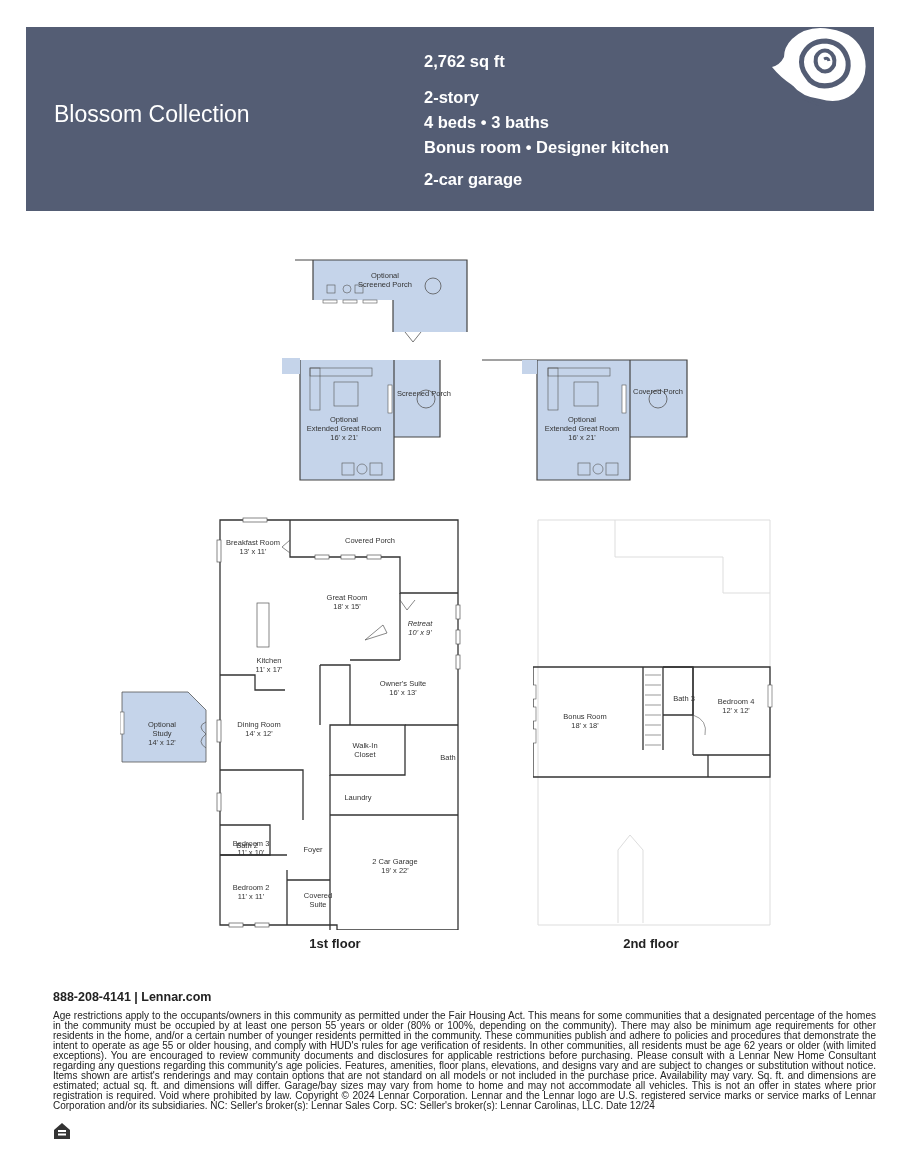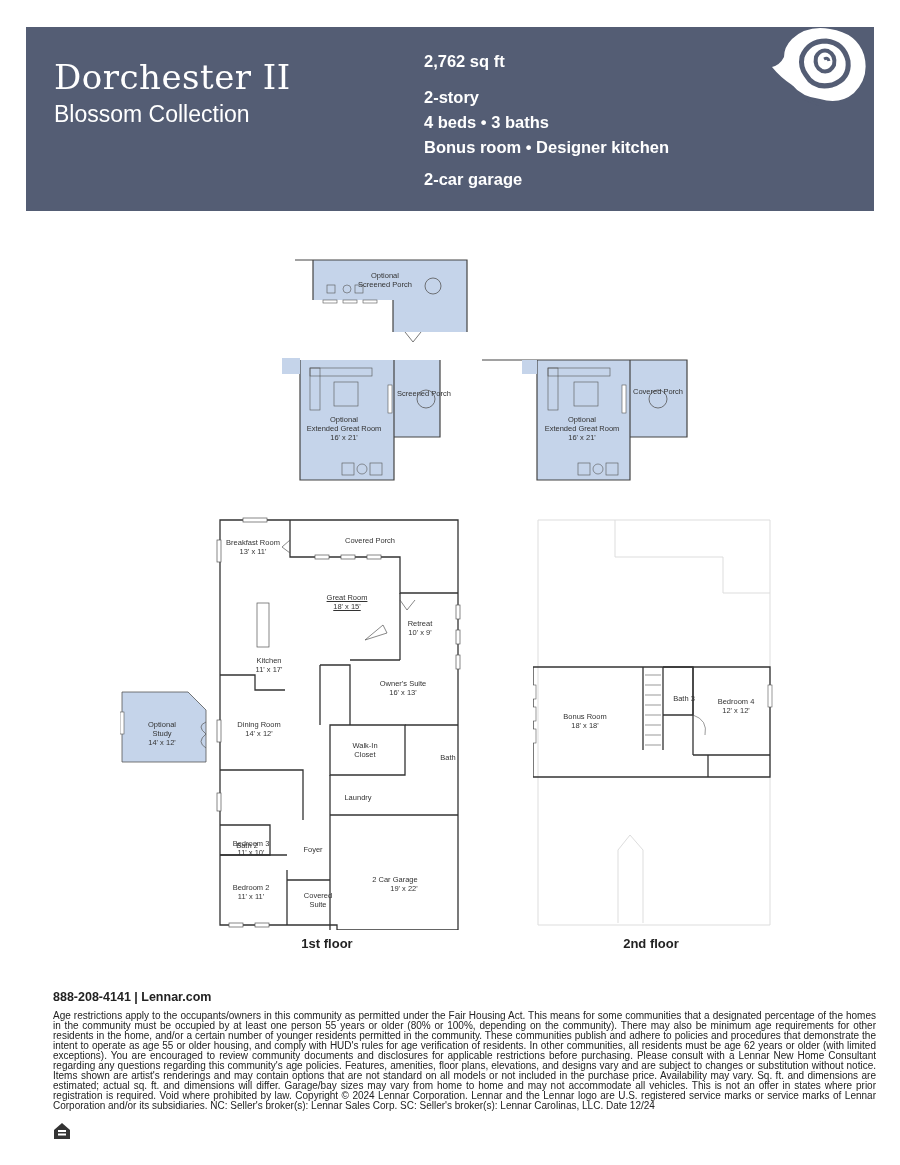--- a/index.html
+++ b/index.html
@@ -15,21 +15,20 @@
   .rlabel{position:absolute;font-size:7.5px;color:#333;text-align:center;line-height:9px;white-space:nowrap;transform:translateX(-50%);}
   .floor-label{position:absolute;font-size:13px;font-weight:bold;color:#222;transform:translateX(-50%);}
   .contact{position:absolute;left:53px;top:990px;font-size:12.5px;color:#222;font-weight:bold;}
   .legal{position:absolute;left:53px;top:1011px;width:823px;font-size:10px;line-height:10px;color:#222;text-align:justify;}
   .eho{position:absolute;left:53px;top:1122px;width:18px;height:18px;}
 </style>
 </head>
 <body>
 
 <div class="banner">
-  <div class="title">Dorchester II</div>
   <div class="subtitle">Blossom Collection</div>
   <div class="specs">
     <div class="spec" style="top:0">2,762 sq ft</div>
     <div class="spec" style="top:36px">2-story</div>
     <div class="spec" style="top:61px">4 beds  •  3 baths</div>
     <div class="spec" style="top:86px">Bonus room  •  Designer kitchen</div>
     <div class="spec" style="top:118px">2-car garage</div>
   </div>
   <svg class="rose" viewBox="0 0 110 80">
     <path d="M30 12 Q45 -2 68 2 Q95 6 102 28 Q108 50 92 66 Q78 78 58 72 Q40 70 30 58 Q18 50 10 40 Q18 38 22 30 Q22 20 30 12Z" fill="#fff"></path>
@@ -153,36 +152,36 @@
       <rect x="42" y="88" width="12" height="44"></rect>
     </g>
     <g fill="none" stroke="#555" stroke-width="0.7">
       <path d="M75 25 L67 32 L75 38"></path>
       <path d="M185 85 L192 95 L200 85"></path>
       <path d="M150 125 L168 110 L172 118 Z"></path>
     </g>
   </svg>
   <div class="rlabel" style="left:38px;top:23px;"><span>Breakfast Room</span><br><span>13' x 11'</span></div>
   <div class="rlabel" style="left:155px;top:21px;">Covered Porch</div>
-  <div class="rlabel" style="left:132px;top:78px;text-decoration:underline;"><span>Great Room</span><br><span>18' x 15'</span></div>
-  <div class="rlabel" style="left:205px;top:104px;"><span>Retreat</span><br><span>10' x 9'</span></div>
+  <div class="rlabel" style="left:132px;top:78px;"><span>Great Room</span><br><span>18' x 15'</span></div>
+  <div class="rlabel" style="left:205px;top:104px;font-style:italic;"><span>Retreat</span><br><span>10' x 9'</span></div>
   <div class="rlabel" style="left:54px;top:141px;"><span>Kitchen</span><br><span>11' x 17'</span></div>
   <div class="rlabel" style="left:188px;top:164px;"><span>Owner's Suite</span><br><span>16' x 13'</span></div>
   <div class="rlabel" style="left:44px;top:205px;"><span>Dining Room</span><br><span>14' x 12'</span></div>
   <div class="rlabel" style="left:150px;top:226px;"><span>Walk-In</span><br><span>Closet</span></div>
   <div class="rlabel" style="left:211px;top:238px;padding-left:44px;">Bath</div>
   <div class="rlabel" style="left:36px;top:276px;margin-top:48px;"><span>Bedroom 3</span><br><span>11' x 10'</span></div>
   <div class="rlabel" style="left:143px;top:278px;">Laundry</div>
   <div class="rlabel" style="left:32px;top:326px;">Bath 2</div>
   <div class="rlabel" style="left:98px;top:330px;">Foyer</div>
-  <div class="rlabel" style="left:180px;top:360px;text-align:right;"><span>2 Car Garage</span><br><span>19' x 22'</span></div>
+  <div class="rlabel" style="left:180px;top:342px;"><span>2 Car Garage</span><br><span>19' x 22'</span></div>
   <div class="rlabel" style="left:36px;top:368px;"><span>Bedroom 2</span><br><span>11' x 11'</span></div>
   <div class="rlabel" style="left:103px;top:376px;"><span>Covered</span><br><span>Suite</span></div>
 </div>
-<div class="floor-label" style="left:327px;top:936px;">1st floor</div>
+<div class="floor-label" style="left:335px;top:936px;">1st floor</div>
 
 <div class="plan" style="left:533px;top:515px;">
   <svg width="245" height="415" viewBox="0 0 245 415">
     <g fill="none" stroke="#ddd" stroke-width="1">
       <path d="M5 5 H237 V410 H5 Z"></path>
       <path d="M82 5 V42 H190 V78 H237"></path>
       <path d="M85 408 V335 L97 320 L110 335 V408"></path>
     </g>
     <g fill="none" stroke="#333" stroke-width="1.3">
       <path d="M0 152 H237 V262 H0 Z"></path>

